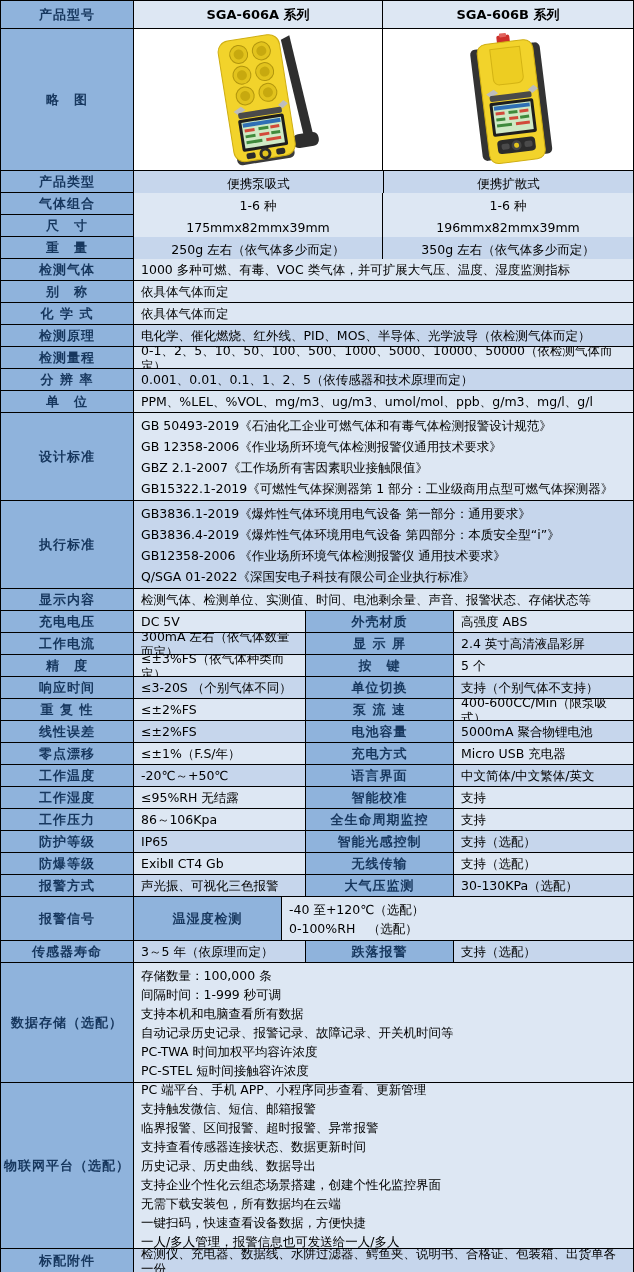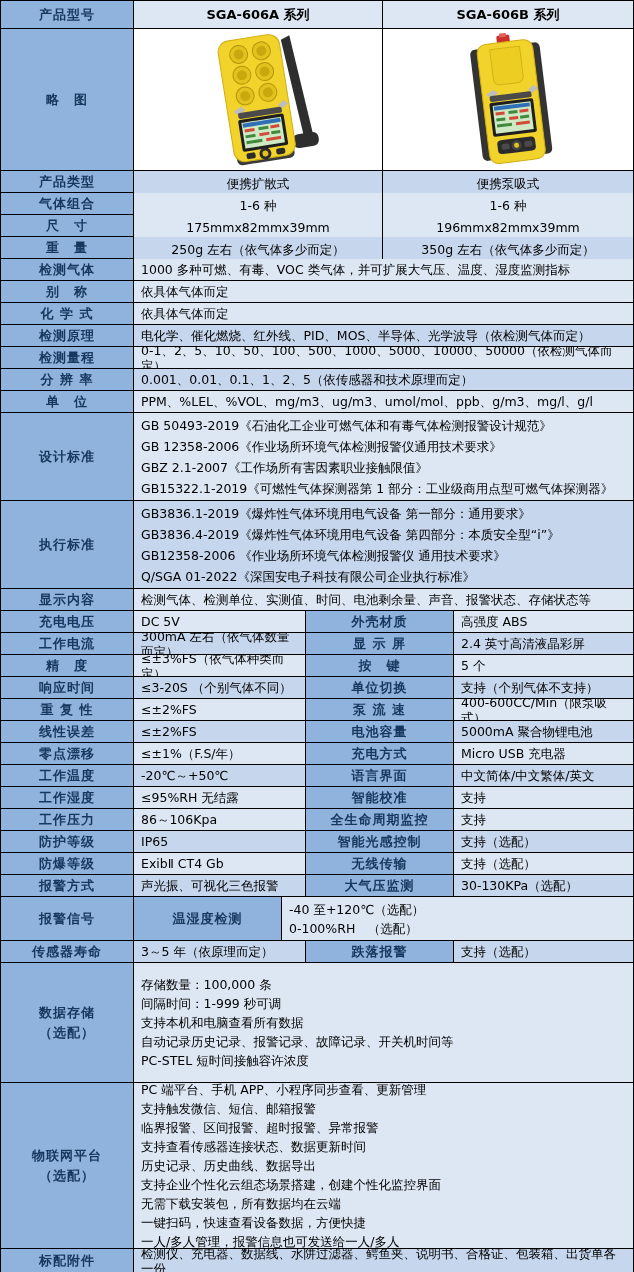--- a/index.html
+++ b/index.html
@@ -31,21 +31,21 @@
   .w-l{width:133px;flex:none;}
   .w-a{width:249px;flex:none;}
   .w-rest{flex:1;}
   .w-v1{width:172px;flex:none;}
   .w-l2{width:148px;flex:none;}
   .h28{height:28px;} .h22{height:22px;} .h24{height:24px;} .h44{height:44px;} .h142{height:142px;}
   .h88{height:88px;} .h120{height:120px;} .h166{height:166px;}
   .vcol{flex-direction:column;align-items:flex-start;justify-content:center;}
   .vcol div{line-height:21px;white-space:nowrap;}
   .vcol.tight div{line-height:19px;}
-  .labcol{flex-direction:column;justify-content:center;line-height:20px;}
+  .labcol{flex-direction:row;justify-content:center;line-height:20px;}
   .imgcell{justify-content:center;}
 </style>
 </head>
 <body>
 
 <div class="spec-table">
 
   <div class="row h28">
     <div class="c lab w-l">产品型号</div>
     <div class="c ctr w-a L bold">SGA-606A 系列</div>
@@ -122,22 +122,22 @@
             <circle cx="103" cy="114" r="2.5" fill="#e2c31d"></circle>
           <rect x="88" y="111" width="8" height="6" rx="2" fill="#4a4a4a"></rect>
           <rect x="111" y="111" width="8" height="6" rx="2" fill="#4a4a4a"></rect>
         </g>
       </svg>
     </div>
   </div>
 
   <div class="row h22">
     <div class="c lab w-l">产品类型</div>
+    <div class="c val ctr w-rest D">便携泵吸式</div>
     <div class="c val ctr w-a D">便携扩散式</div>
-    <div class="c val ctr w-rest D">便携泵吸式</div>
   </div>
   <div class="row h22">
     <div class="c lab w-l">气体组合</div>
     <div class="c val ctr w-a L">1-6 种</div>
     <div class="c val ctr w-rest L">1-6 种</div>
   </div>
   <div class="row h22">
     <div class="c lab w-l">尺　寸</div>
     <div class="c val ctr w-a L">175mmx82mmx39mm</div>
     <div class="c val ctr w-rest L">196mmx82mmx39mm</div>
@@ -300,20 +300,21 @@
   <div class="row h120">
     <div class="c lab labcol w-l">
       <div>数据存储</div>
       <div>（选配）</div>
     </div>
     <div class="c val vcol tight w-rest L">
       <div>存储数量：100,000 条</div>
       <div>间隔时间：1-999 秒可调</div>
       <div>支持本机和电脑查看所有数据</div>
       <div>自动记录历史记录、报警记录、故障记录、开关机时间等</div>
+      <div>PC-TWA 时间加权平均容许浓度</div>
       <div>PC-STEL 短时间接触容许浓度</div>
     </div>
   </div>
 
   <div class="row h166">
     <div class="c lab labcol w-l">
       <div>物联网平台</div>
       <div>（选配）</div>
     </div>
     <div class="c val vcol tight w-rest L">

